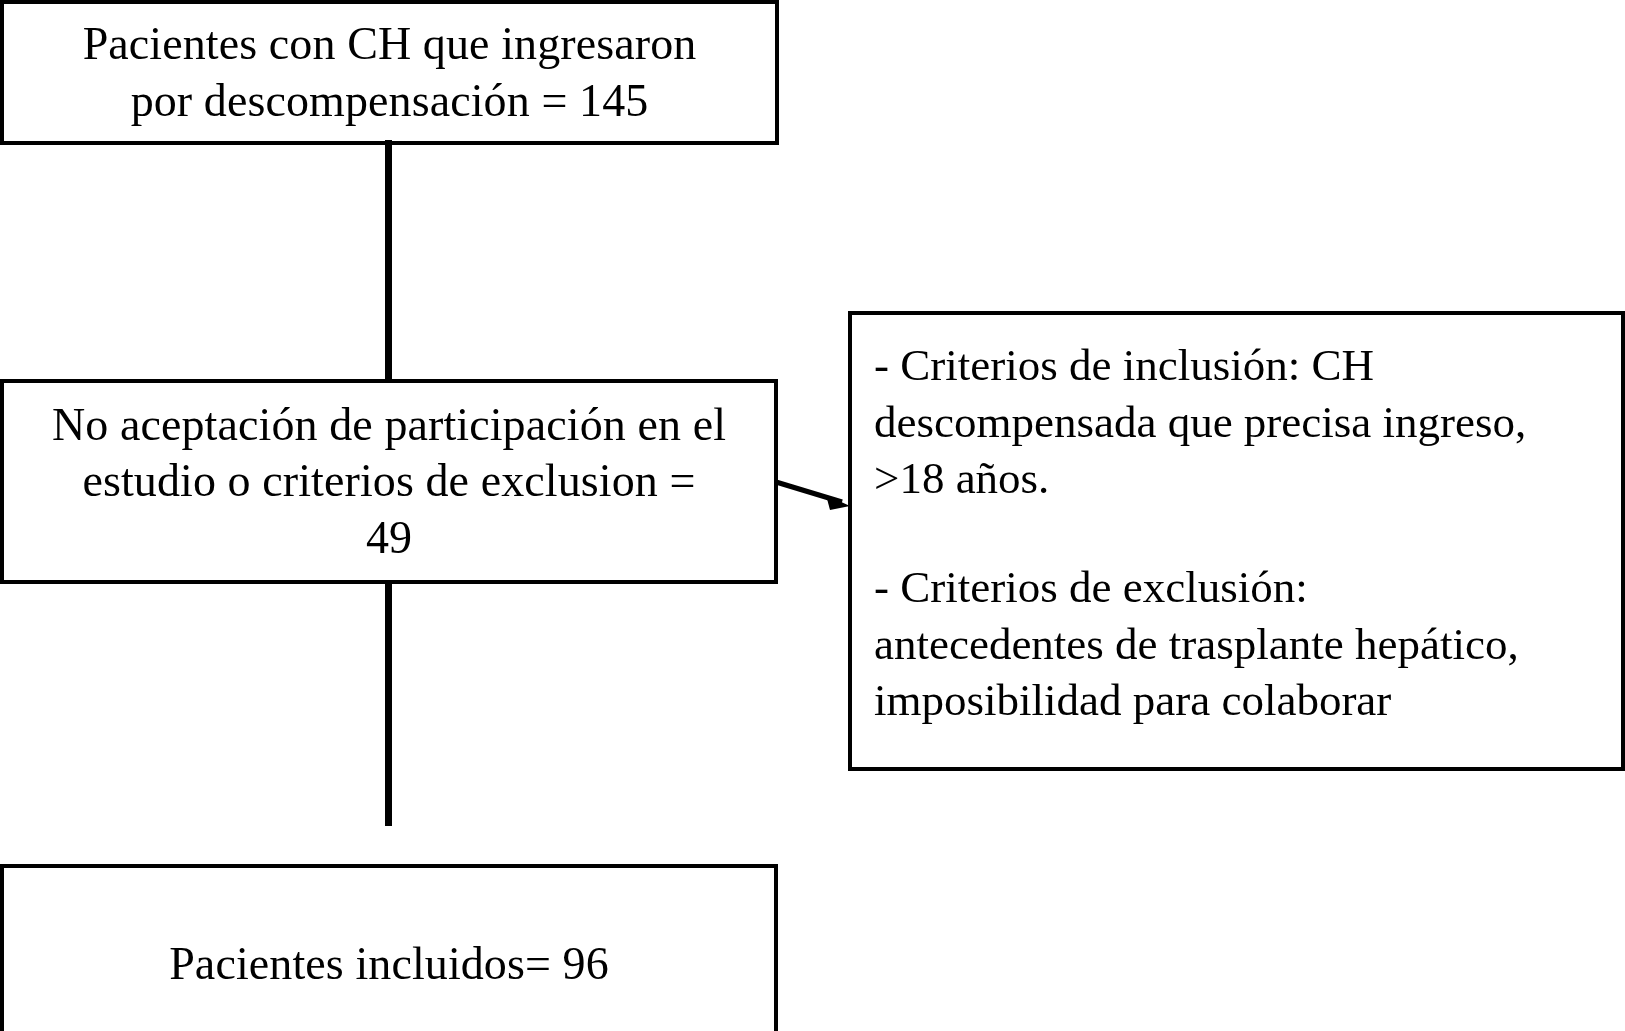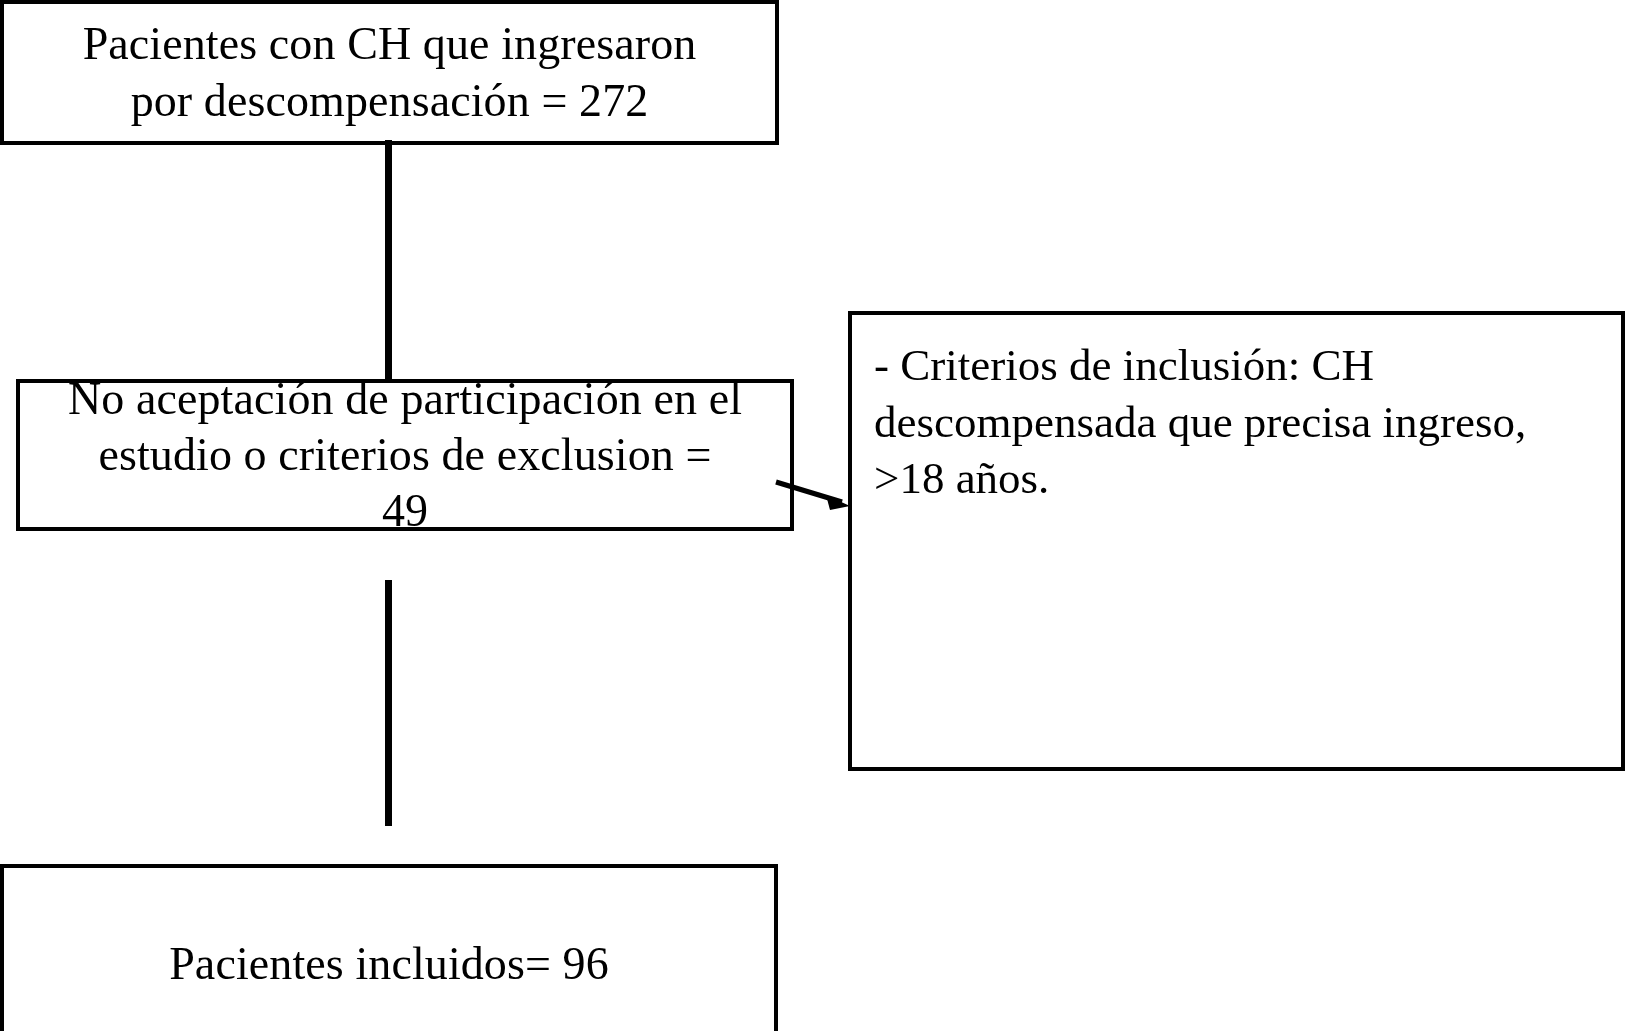--- a/index.html
+++ b/index.html
@@ -43,24 +43,24 @@
 
   
   #box-admitted {
     left: 0px;
     top: 0px;
     width: 779px;
     height: 145px;
   }
 
   #box-excluded {
-    left: 16px;
+    left: 0px;
     top: 379px;
     width: 778px;
-    height: 152px;
+    height: 205px;
   }
 
   #box-included {
     left: 0px;
     top: 864px;
     width: 778px;
     height: 200px;
   }
 
   #box-criteria {
@@ -111,21 +111,21 @@
     overflow: visible;
   }
 </style>
 </head>
 <body>
 
 <div id="flowchart">
 
   <div class="node-box" id="box-admitted">
     <div class="node-text">Pacientes con CH que ingresaron
-por descompensación = 272</div>
+por descompensación = 145</div>
   </div>
 
   <div class="connector-vertical" id="connector-top-mid"></div>
 
   <div class="node-box" id="box-excluded">
     <div class="node-text">No aceptación de participación en el
 estudio o criterios de exclusion  =
 49</div>
   </div>
 
@@ -138,15 +138,18 @@
 
   <div class="node-box" id="box-included">
     <div class="node-text">Pacientes incluidos= 96</div>
   </div>
 
   <div class="node-box" id="box-criteria">
     <div class="criteria-text">- Criterios de inclusión: CH
 descompensada que precisa ingreso,
 &gt;18 años.</div>
     <div class="criteria-gap"></div>
+    <div class="criteria-text">- Criterios de exclusión:
+antecedentes de trasplante hepático,
+imposibilidad para colaborar</div>
   </div>
 
 </div>
 
 </body></html>

